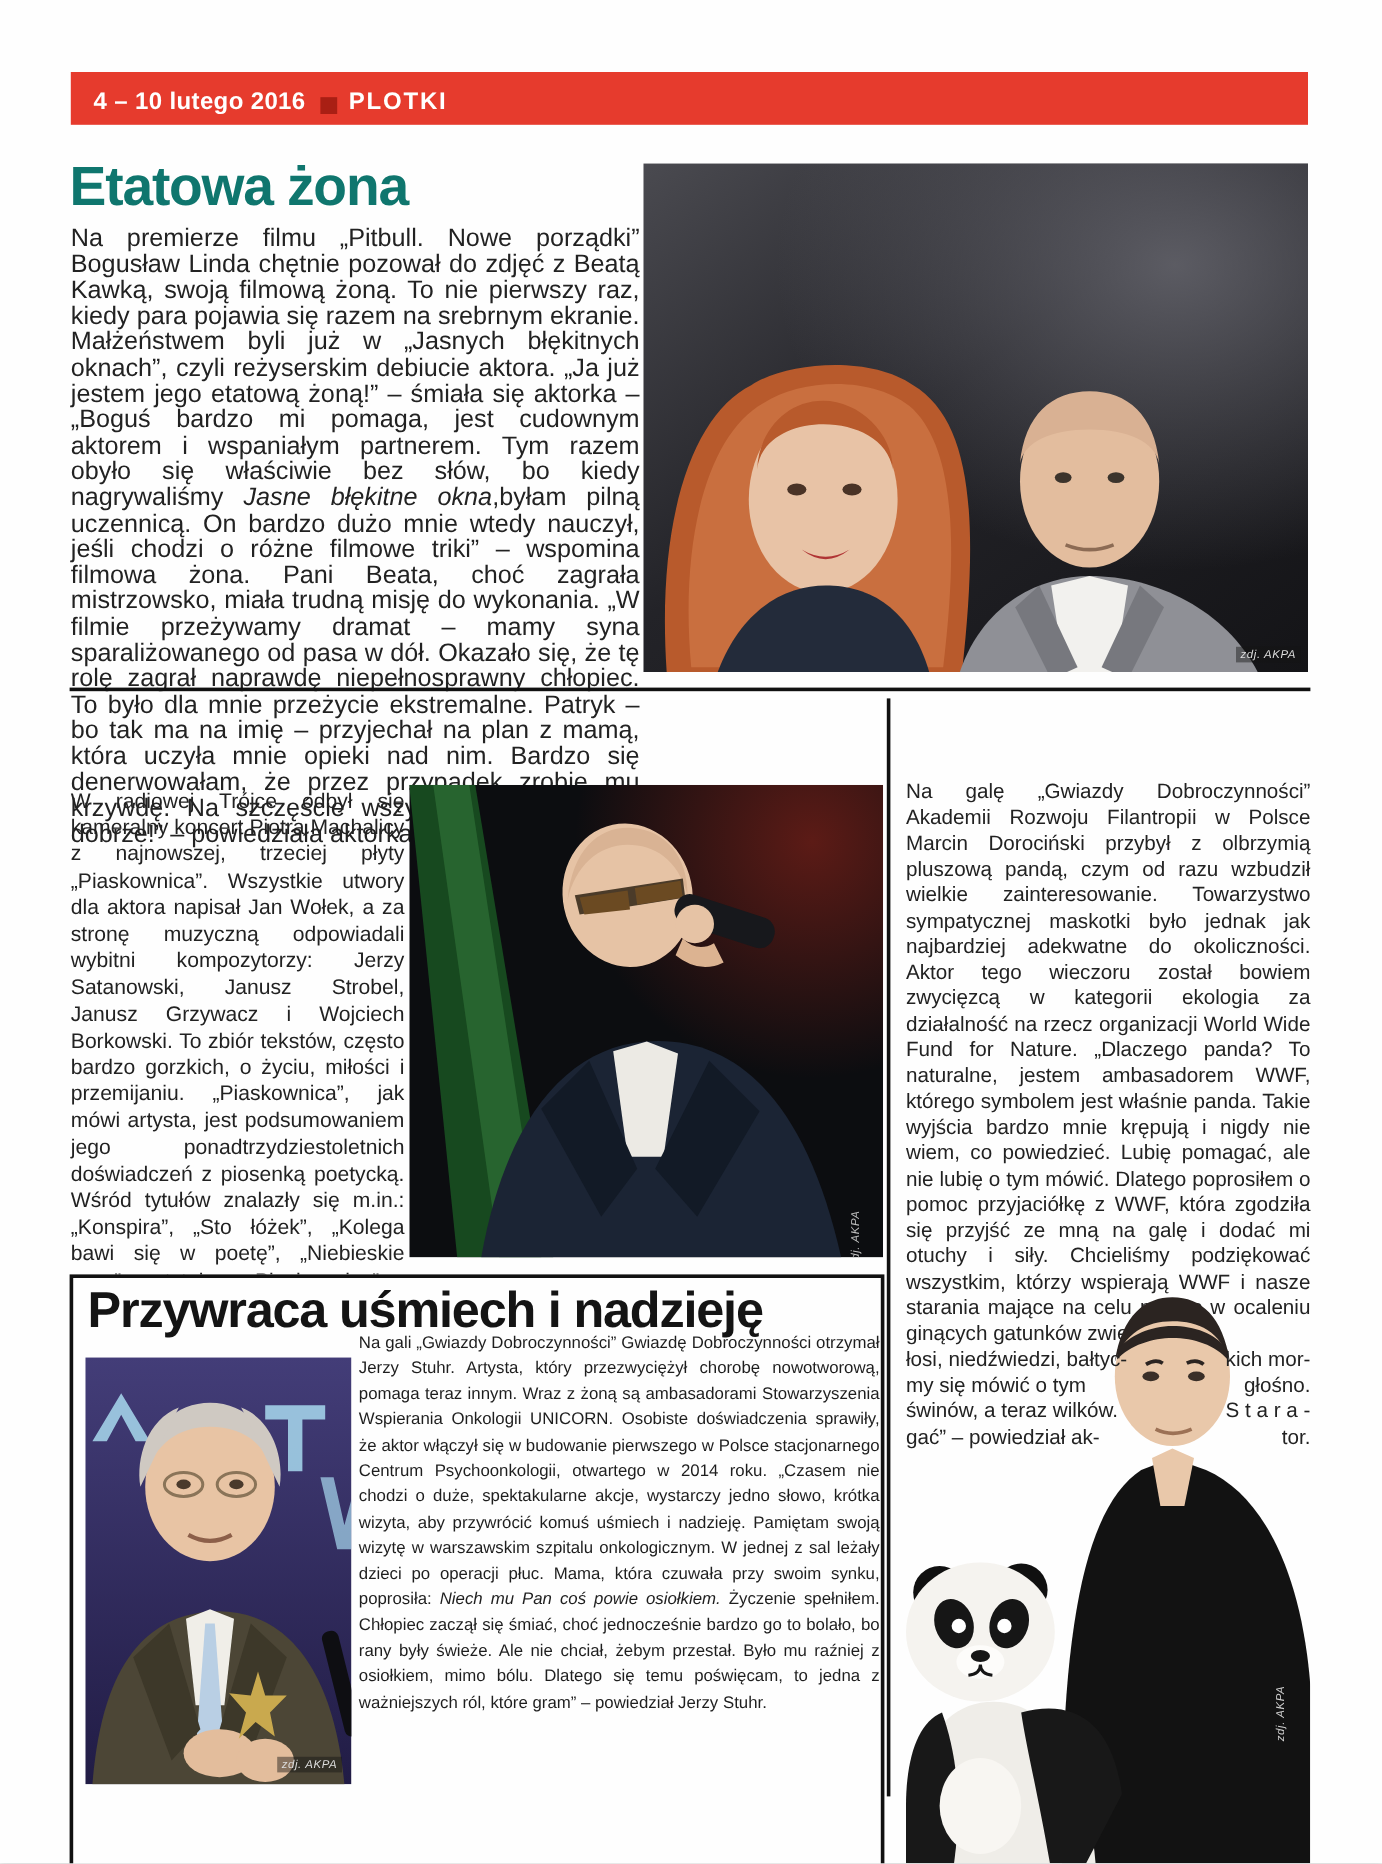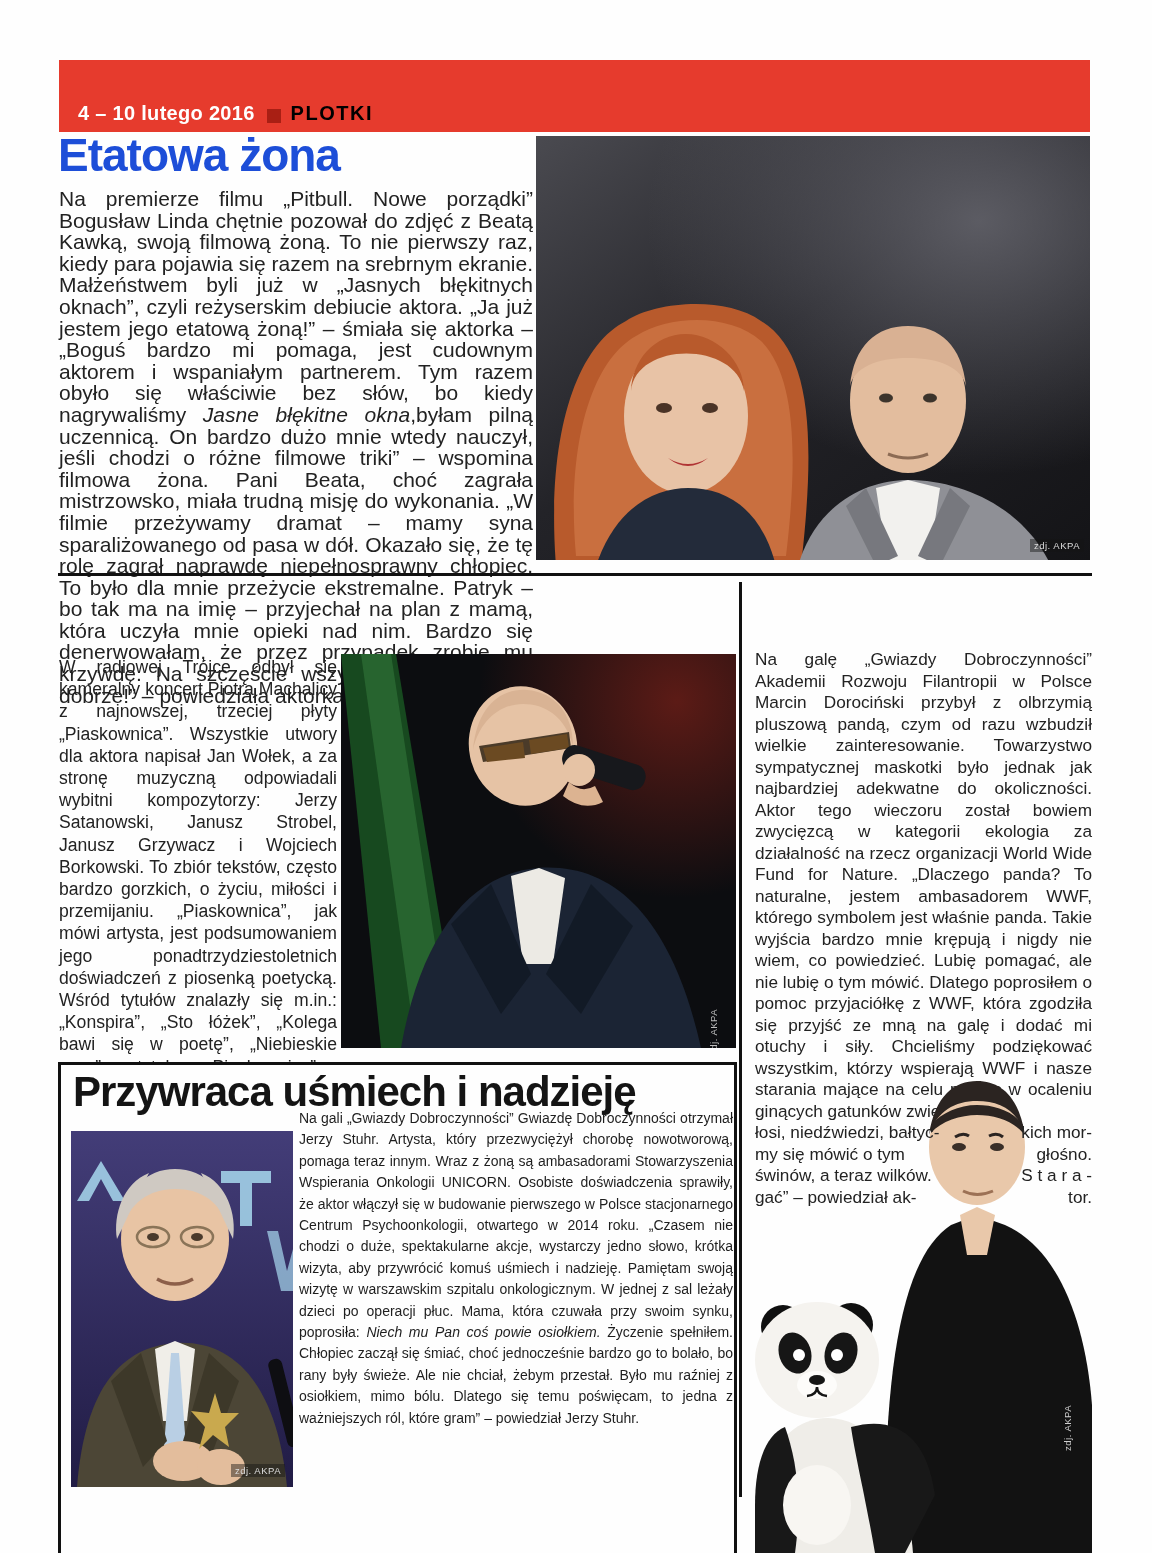--- a/index.html
+++ b/index.html
@@ -1,36 +1,36 @@
 <!DOCTYPE html>
 <html lang="pl"><head>
 <meta charset="utf-8">
 <style>
   html,body{margin:0;padding:0;background:#e9e9e9;}
   .page{position:relative;width:1152px;height:1553px;background:#fefefe;overflow:hidden;
         font-family:"Liberation Sans",sans-serif;color:#1e1e1e;margin:0 auto;
         box-shadow:0 0 6px rgba(0,0,0,.4);}
   
-  .topbar{position:absolute;left:59px;top:60px;width:1031px;height:72px;background:#e63b2d;
+  .topbar{position:absolute;left:59px;top:60px;width:1031px;height:44px;background:#e63b2d;
           display:flex;align-items:flex-end;padding:0 0 7px 19px;box-sizing:border-box;}
   .topbar .date{color:#fff;font-size:20px;font-weight:700;letter-spacing:.3px;}
   .topbar .sq{width:14px;height:14px;background:#a91f14;margin:0 10px 2px 12px;}
-  .topbar .section{color:#000000;font-size:20px;font-weight:800;letter-spacing:1.5px;}
-  
-  .h-red{position:absolute;color:#1d4ed8;font-weight:700;font-size:46px;letter-spacing:-1px;line-height:1;}
+  .topbar .section{color:#ffffff;font-size:20px;font-weight:800;letter-spacing:1.5px;}
+  
+  .h-red{position:absolute;color:#0f766e;font-weight:700;font-size:46px;letter-spacing:-1px;line-height:1;}
   .h-black{color:#141414;font-weight:700;letter-spacing:-1px;line-height:1;}
   
   .body-txt{position:absolute;text-align:justify;color:#222;}
   .t1{left:59px;top:188px;width:474px;font-size:21px;line-height:21.6px;}
   .t2{left:59px;top:656px;width:278px;font-size:17.6px;line-height:22.2px;}
   .t3{left:755px;top:649px;width:337px;font-size:17.2px;line-height:21.5px;}
   .t4{left:238px;top:43px;width:434px;font-size:14px;line-height:21.4px;position:absolute;text-align:justify;}
   .ital{font-style:italic;}
   
-  .ph{position:absolute;overflow:hidden;}
+  .ph{position:absolute;overflow:hidden;font-style:italic;}
   .credit{position:absolute;font-size:9.5px;color:#ddd;background:rgba(20,20,20,.45);
           padding:1px 4px;letter-spacing:.5px;}
   .credit-v{position:absolute;font-size:9.5px;color:#cfcfcf;letter-spacing:.5px;
             transform:rotate(-90deg);transform-origin:left bottom;white-space:nowrap;}
   
   .hrule{position:absolute;left:58px;top:573px;width:1034px;height:3px;background:#111;}
   .vrule{position:absolute;left:739px;top:582px;width:3px;height:915px;background:#111;}
   
   .wraprow{display:flex;justify-content:space-between;position:relative;z-index:3;gap:12px;}
   .wraprow span{white-space:nowrap;}

